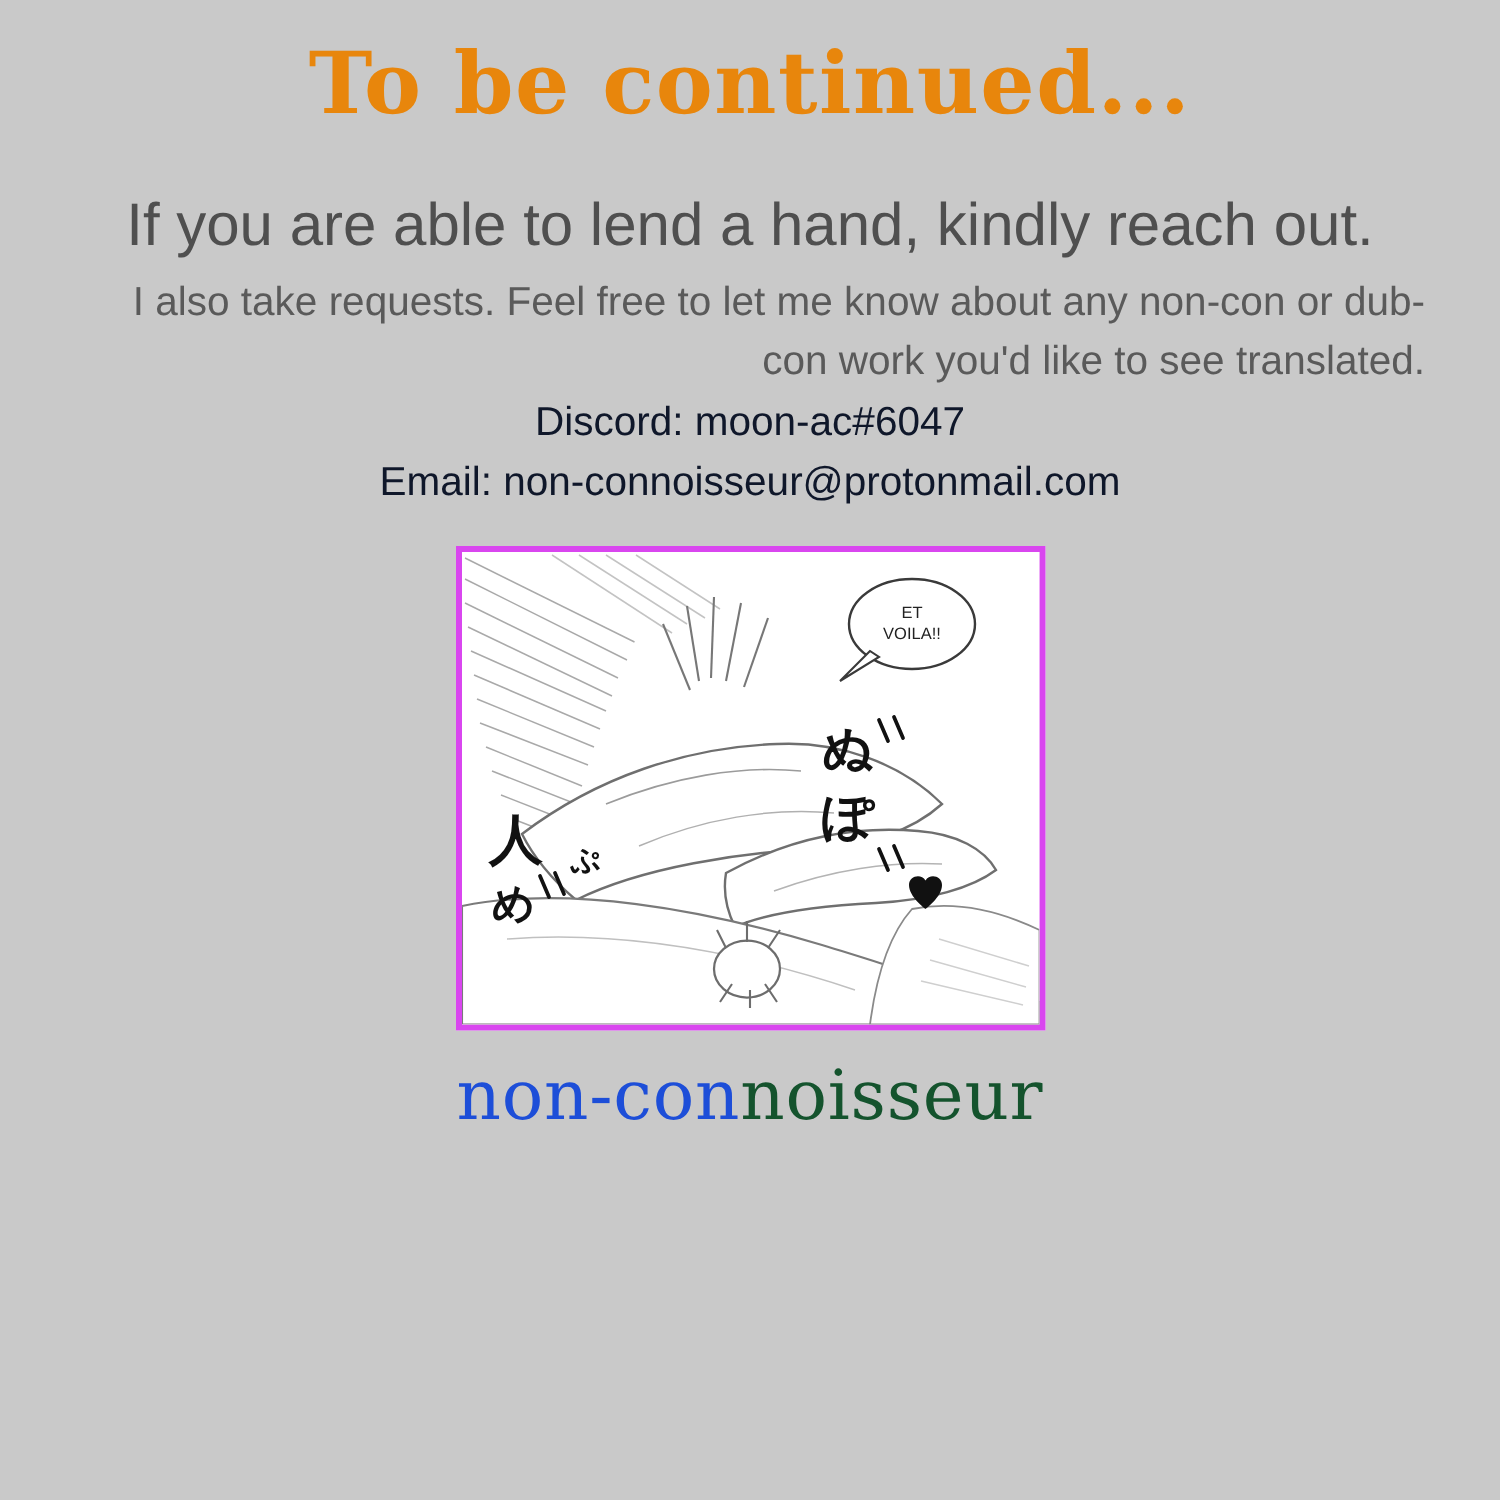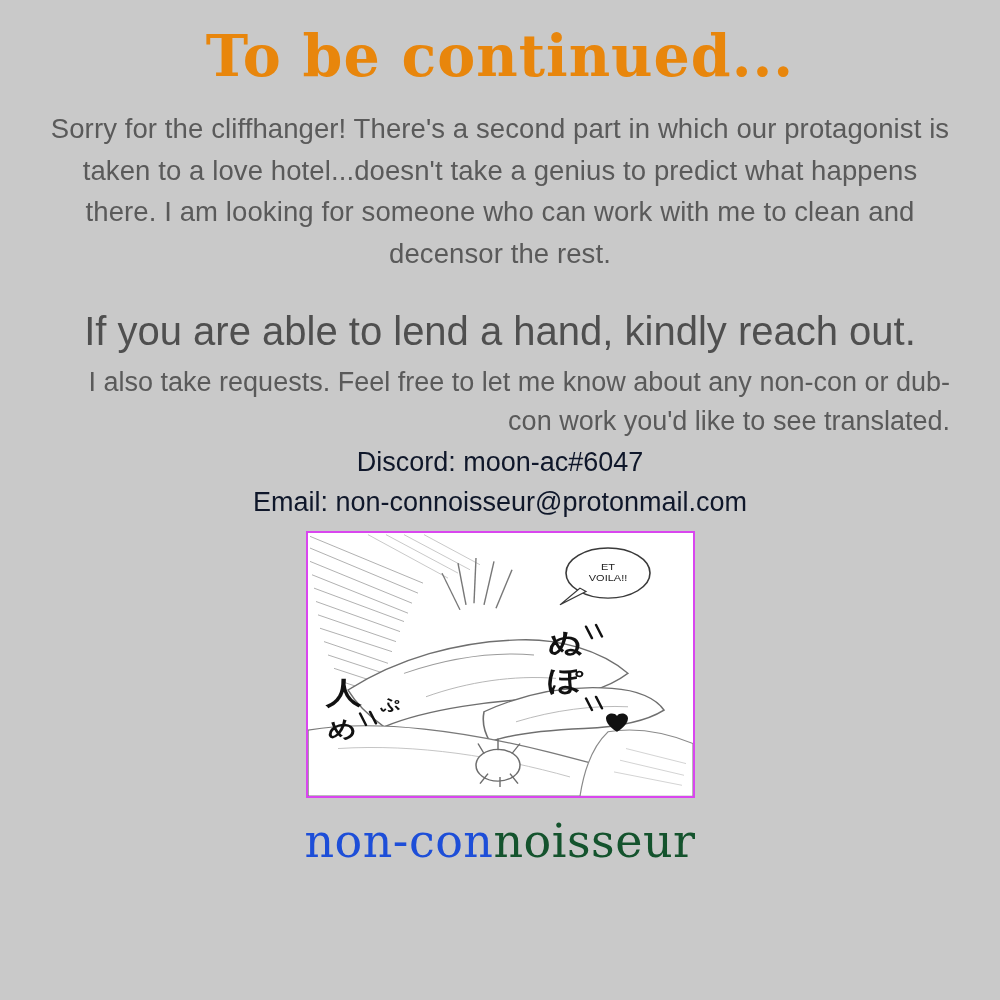--- a/index.html
+++ b/index.html
@@ -62,24 +62,24 @@
   }
   .contact-line {
     width: 900px;
     text-align: center;
     font-size: 27px;
     line-height: 1.5;
     color: #0f172a;
     margin: 0;
   }
   .panel-wrap {
-    margin-top: 8px;
+    margin-top: 22px;
     width: 385px;
     height: 315px;
-    border: 2px solid #d946ef;
+    border: 4px solid #d946ef;
     background: #ffffff;
     position: relative;
     overflow: hidden;
   }
   .panel-svg {
     display: block;
     width: 100%;
     height: 100%;
   }
   .footer {
@@ -97,21 +97,20 @@
     fill: #222;
   }
 </style>
 </head>
 <body>
 
 <div class="page">
 
   <h1 class="title">To be continued...</h1>
 
-  <p class="para">Sorry for the cliffhanger! There's a second part in which our protagonist is taken to a love hotel...doesn't take a genius to predict what happens there. I am looking for someone who can work with me to clean and decensor the rest.</p>
 
   <p class="headline">If you are able to lend a hand, kindly reach out.</p>
 
   <p class="sub">I also take requests. Feel free to let me know about any non-con or dub-con work you'd like to see translated.</p>
 
   <p class="contact-line">Discord: moon-ac#6047</p>
   <p class="contact-line">Email: non-connoisseur@protonmail.com</p>
 
   <div class="panel-wrap">
     <svg class="panel-svg" viewBox="0 0 385 315" preserveAspectRatio="none">

